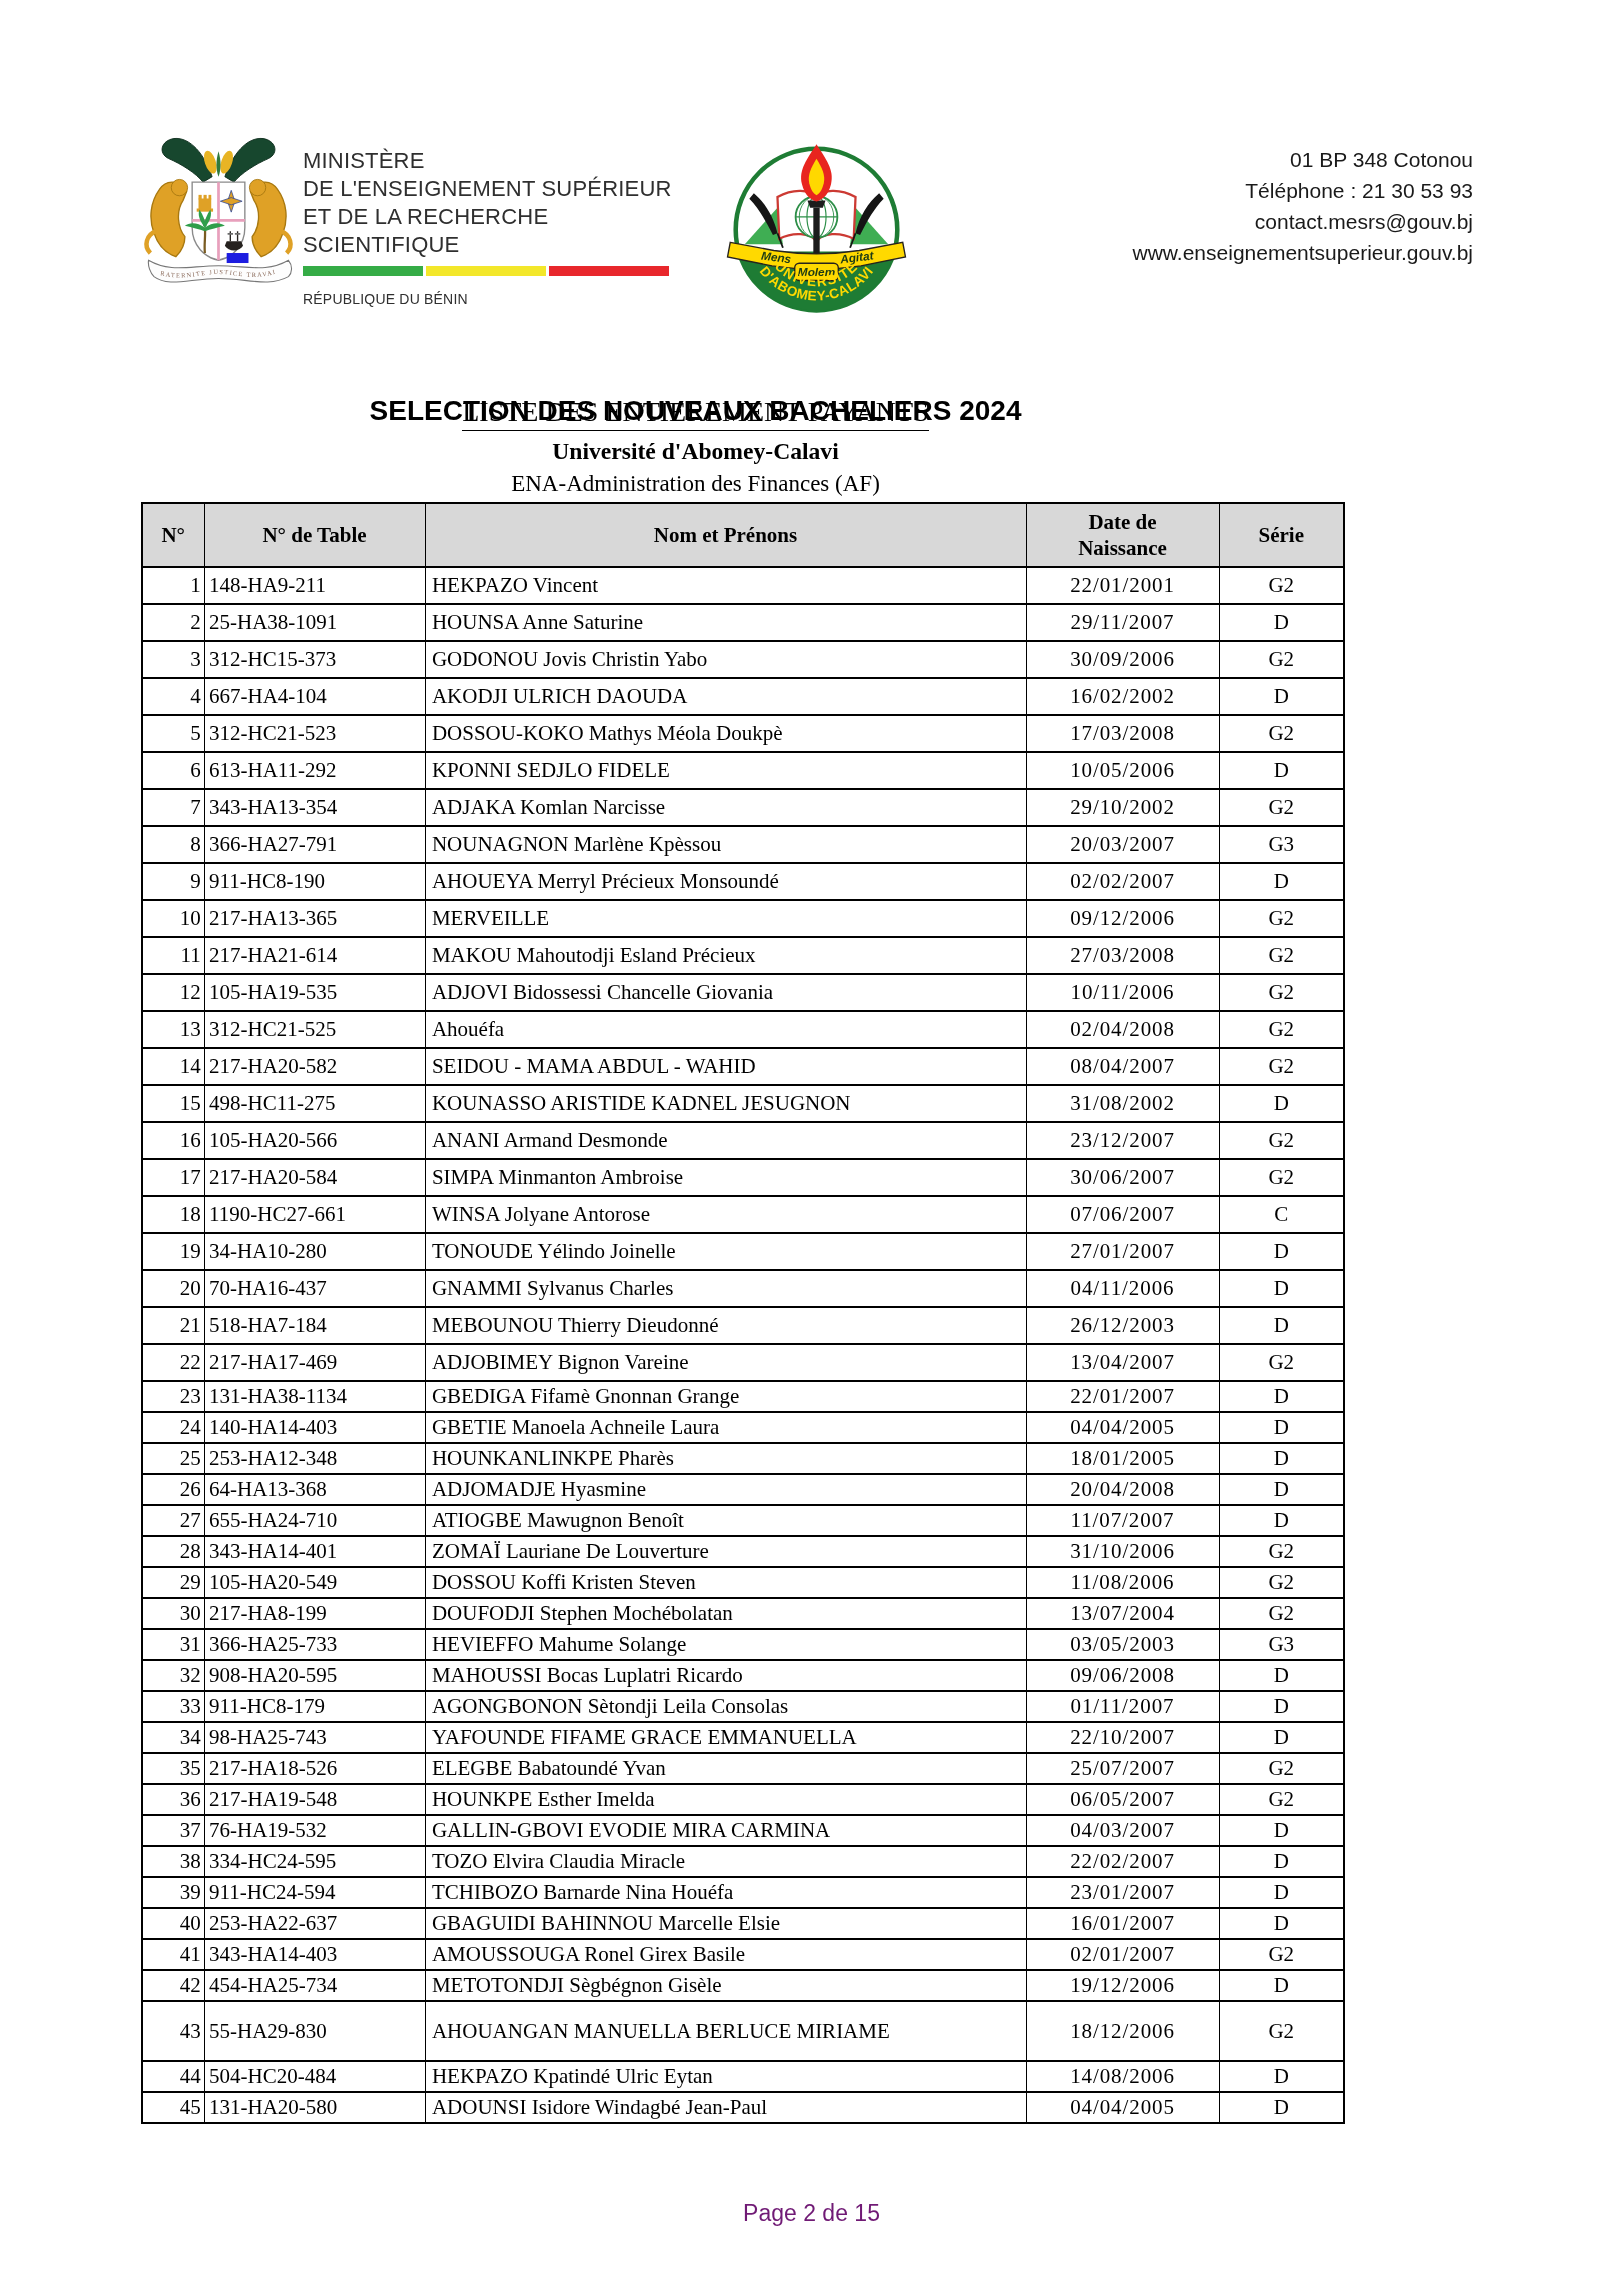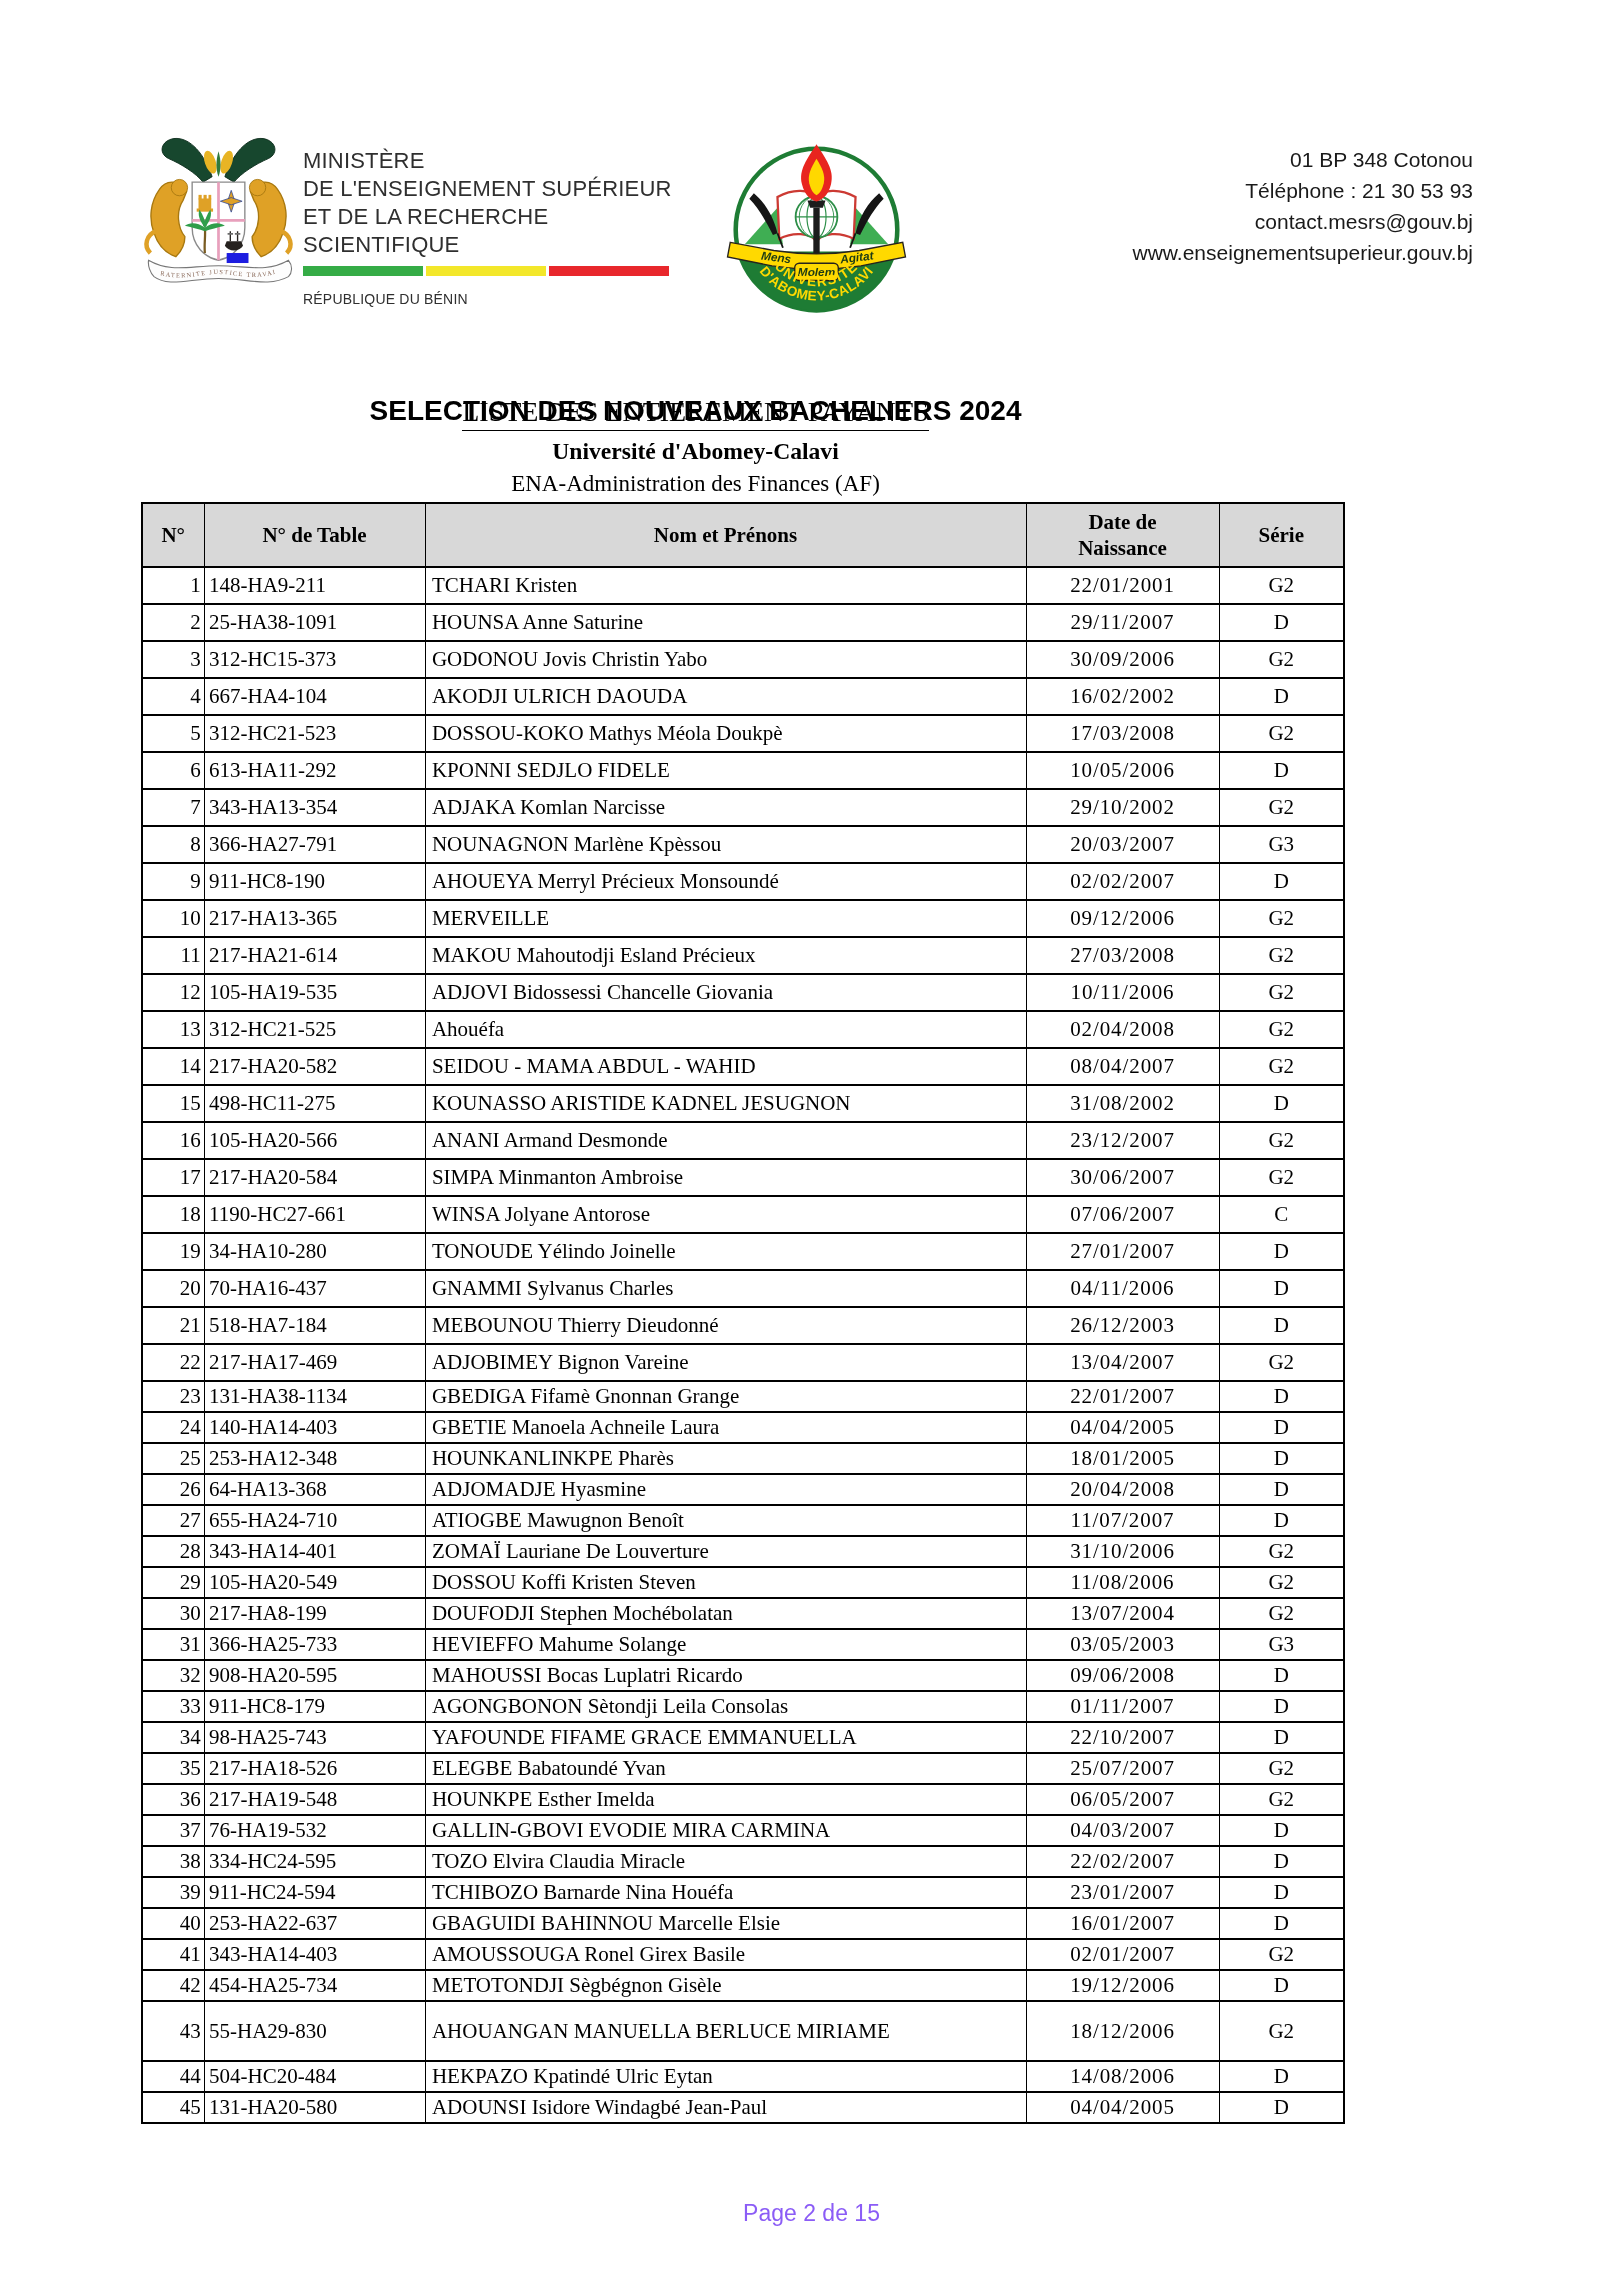--- a/index.html
+++ b/index.html
@@ -58,21 +58,21 @@
   .list tbody tr:nth-child(43) { height:60px; }
   .list td { font-size:21px; vertical-align:middle; }
   .c-n    { text-align:right; padding-right:2.7px; }
   .c-table{ padding-left:4.5px; }
   .c-name { padding-left:6.4px; }
   .c-dob  { text-align:center; letter-spacing:0.9px; }
   .c-serie{ text-align:center; }
   
   .footer {
     position:absolute; left:0; top:2200px; width:100%; text-align:center;
-    font-family:"Liberation Sans","DejaVu Sans",sans-serif; font-size:23px; color:#8b5cf6;
+    font-family:"Liberation Sans","DejaVu Sans",sans-serif; font-size:23px; color:#701a75;
   }
 </style>
 </head>
 <body>
 
 <div class="page">
 
   <svg class="coa" width="169" height="169" viewBox="0 0 186 186" xmlns="http://www.w3.org/2000/svg">
 
     <path d="M86,58 C78,34 62,14 44,16 C30,18 26,32 38,38 C52,44 68,54 76,64 Z" style="fill:var(--coa-horn,#17472e)" stroke="#0c2c1c" stroke-width="1"></path>
@@ -216,21 +216,21 @@
         <th>N° de Table</th>
         <th>Nom et Prénons</th>
         <th class="th-dob">Date de Naissance</th>
         <th>Série</th>
       </tr>
     </thead>
     <tbody>
         <tr>
     <td class="c-n">1</td>
     <td class="c-table">148-HA9-211</td>
-    <td class="c-name">TCHARI Kristen</td>
+    <td class="c-name">HEKPAZO Vincent</td>
     <td class="c-dob">22/01/2001</td>
     <td class="c-serie">G2</td>
   </tr>
         <tr>
     <td class="c-n">2</td>
     <td class="c-table">25-HA38-1091</td>
     <td class="c-name">HOUNSA Anne Saturine</td>
     <td class="c-dob">29/11/2007</td>
     <td class="c-serie">D</td>
   </tr>

